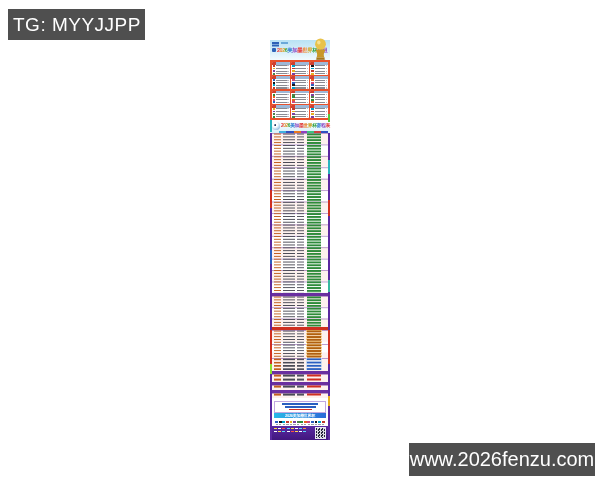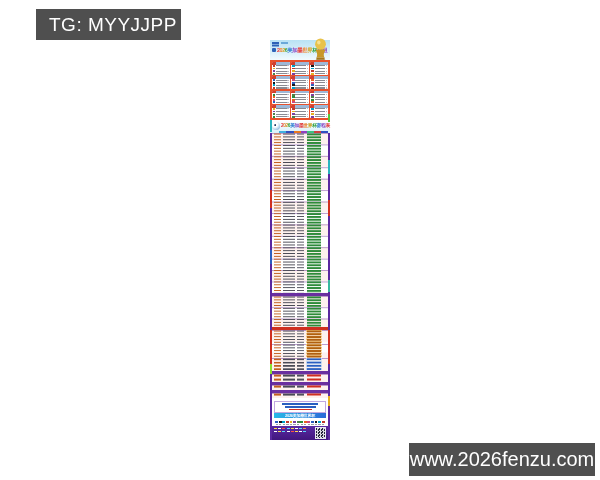--- a/index.html
+++ b/index.html
@@ -1,19 +1,19 @@
 <!DOCTYPE html>
 <html><head>
 <meta charset="utf-8">
 <style>
   html,body{margin:0;padding:0;}
   body{width:600px;height:480px;position:relative;background:#ffffff;overflow:hidden;
        font-family:"Liberation Sans",sans-serif;}
   .badge{position:absolute;background:#4f4f4f;color:#fff;display:flex;align-items:center;}
-  .badge.tg{left:8px;top:9px;width:132px;height:31px;font-size:19px;padding-left:13px;letter-spacing:.5px;margin-left:28px;}
+  .badge.tg{left:8px;top:9px;width:132px;height:31px;font-size:19px;padding-left:5px;letter-spacing:.5px;}
   .badge.url{right:5px;bottom:4px;width:186px;height:33px;font-size:20px;justify-content:center;}
 
   
   .poster{position:absolute;left:270px;top:40px;width:60px;height:400px;background:#fff;}
 
   .p-header{position:absolute;left:0;top:0;width:60px;height:20px;
     background:linear-gradient(180deg,#b9e2f4 0%,#dff2fb 70%,#f2fafe 100%);overflow:visible;}
   .p-logo{position:absolute;left:2px;top:2px;width:7px;height:1.5px;background:#2d62b8;
     box-shadow:0 2.5px 0 #2d62b8,9px 0 0 #6aa8d8;}
   .p-titletag{position:absolute;left:2px;top:7.5px;width:4px;height:4px;background:#2d62b8;border-radius:1px;}

